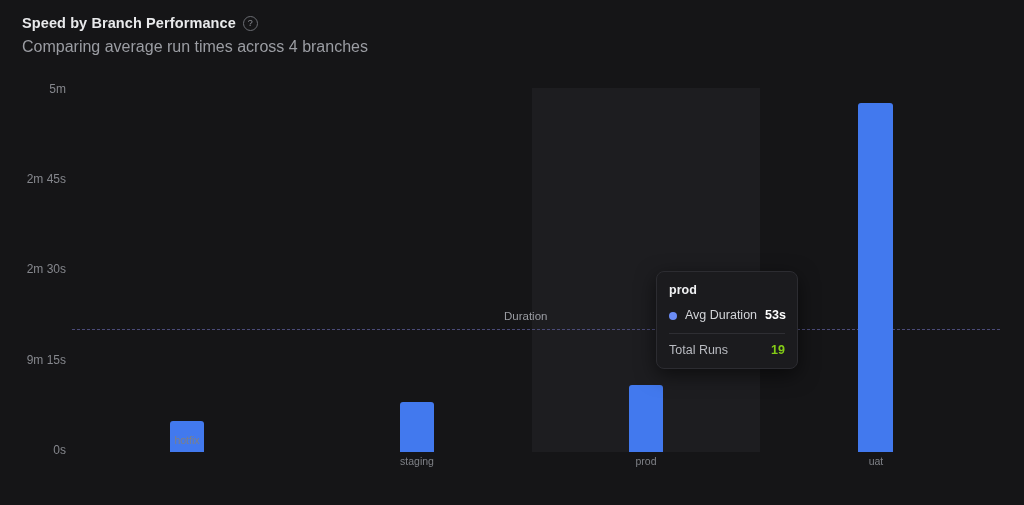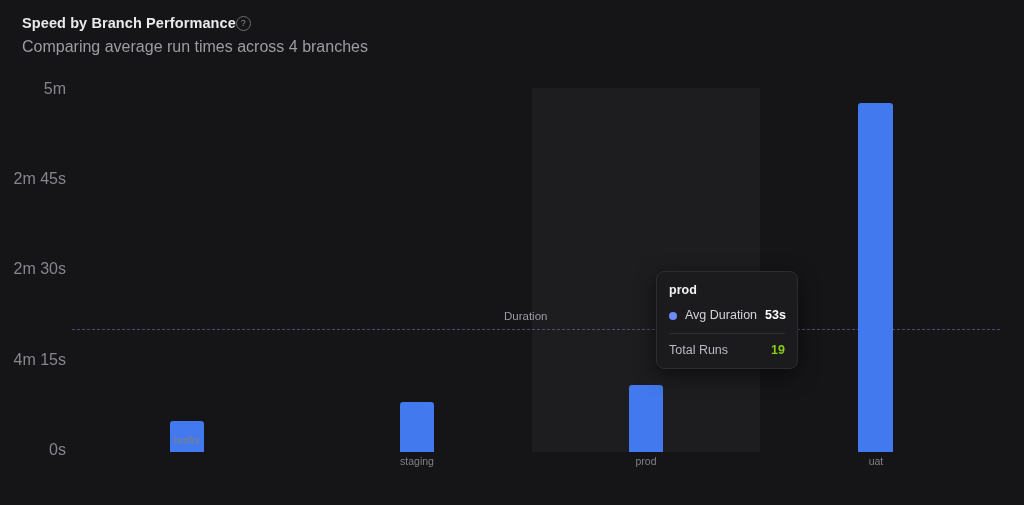--- a/index.html
+++ b/index.html
@@ -25,21 +25,21 @@
   
   .header {
     position: absolute;
     left: 22px;
     top: 14px;
     width: 700px;
   }
   .title-row {
     display: flex;
     align-items: center;
-    gap: 0;
+    gap: 7px;
   }
   .chart-title {
     font-size: 14.5px;
     font-weight: bold;
     color: #e9eaec;
     letter-spacing: 0.1px;
     line-height: 18px;
   }
   .help-icon {
     width: 13px;
@@ -73,21 +73,21 @@
   }
 
   .hover-band {
     position: absolute;
     background: #1d1d20;
     pointer-events: none;
   }
 
   .y-tick {
     position: absolute;
-    font-size: 16px;
+    font-size: 12px;
     color: #85878d;
     text-align: right;
     white-space: nowrap;
     line-height: 12px;
   }
 
   .baseline-line {
     position: absolute;
     height: 0;
     border-top: 1.5px dashed #4b4b79;
@@ -194,21 +194,21 @@
     <div class="chart-subtitle">Comparing average run times across 4 branches</div>
   </div>
 
   <div class="plot">
 
     <div class="hover-band" style="left:532px; top:88px; width:228px; height:364px;"></div>
 
     <div class="y-tick" style="left:8px; top:83px; width:58px;">5m</div>
     <div class="y-tick" style="left:8px; top:173px; width:58px;">2m 45s</div>
     <div class="y-tick" style="left:8px; top:263px; width:58px;">2m 30s</div>
-    <div class="y-tick" style="left:8px; top:354px; width:58px;">4m 15s</div>
+    <div class="y-tick" style="left:8px; top:354px; width:58px;">9m 15s</div>
     <div class="y-tick" style="left:8px; top:444px; width:58px;">0s</div>
 
     <div class="baseline-line" style="left:72px; top:329px; width:928px;"></div>
     <div class="baseline-label" style="left:504px; top:310px;">Duration</div>
 
     <div class="bar" style="left:170px; top:421px; width:34px; height:31px; pointer-events:auto;"></div>
     <div class="bar" style="left:400px; top:402px; width:34px; height:50px; pointer-events:auto;"></div>
     <div class="bar" style="left:629px; top:385px; width:34px; height:67px; pointer-events:auto;"></div>
     <div class="bar" style="left:858px; top:103px; width:35px; height:349px; pointer-events:auto;"></div>
 

